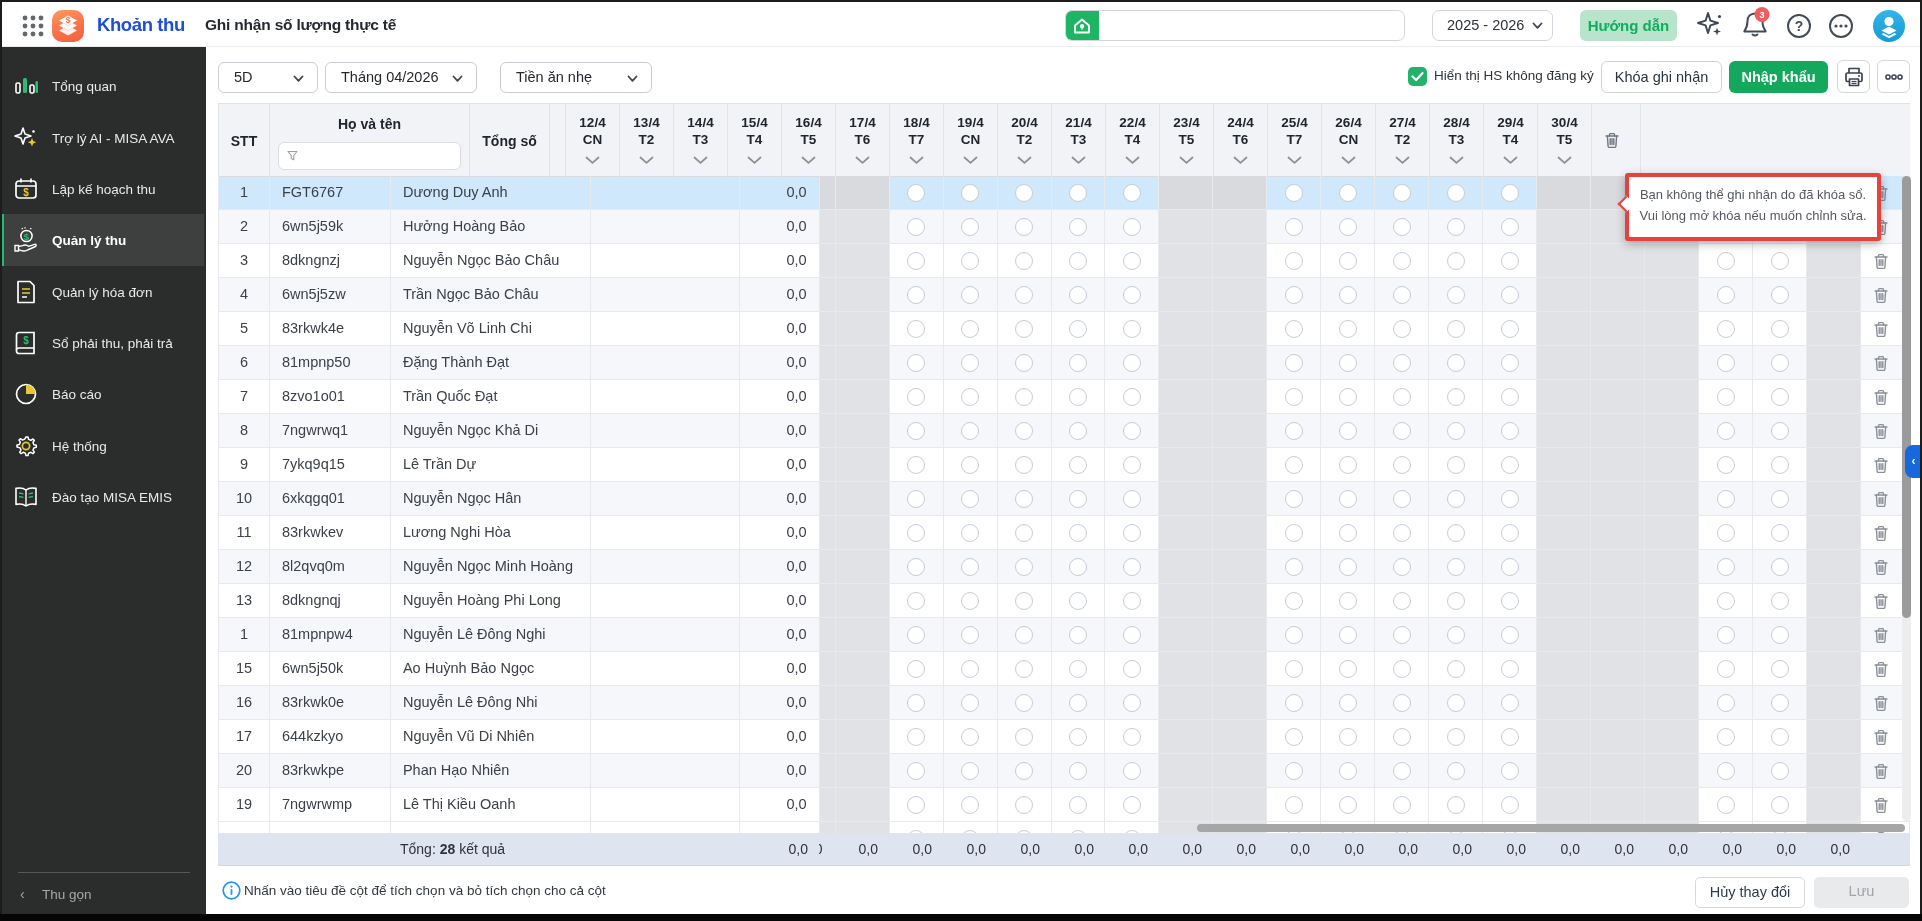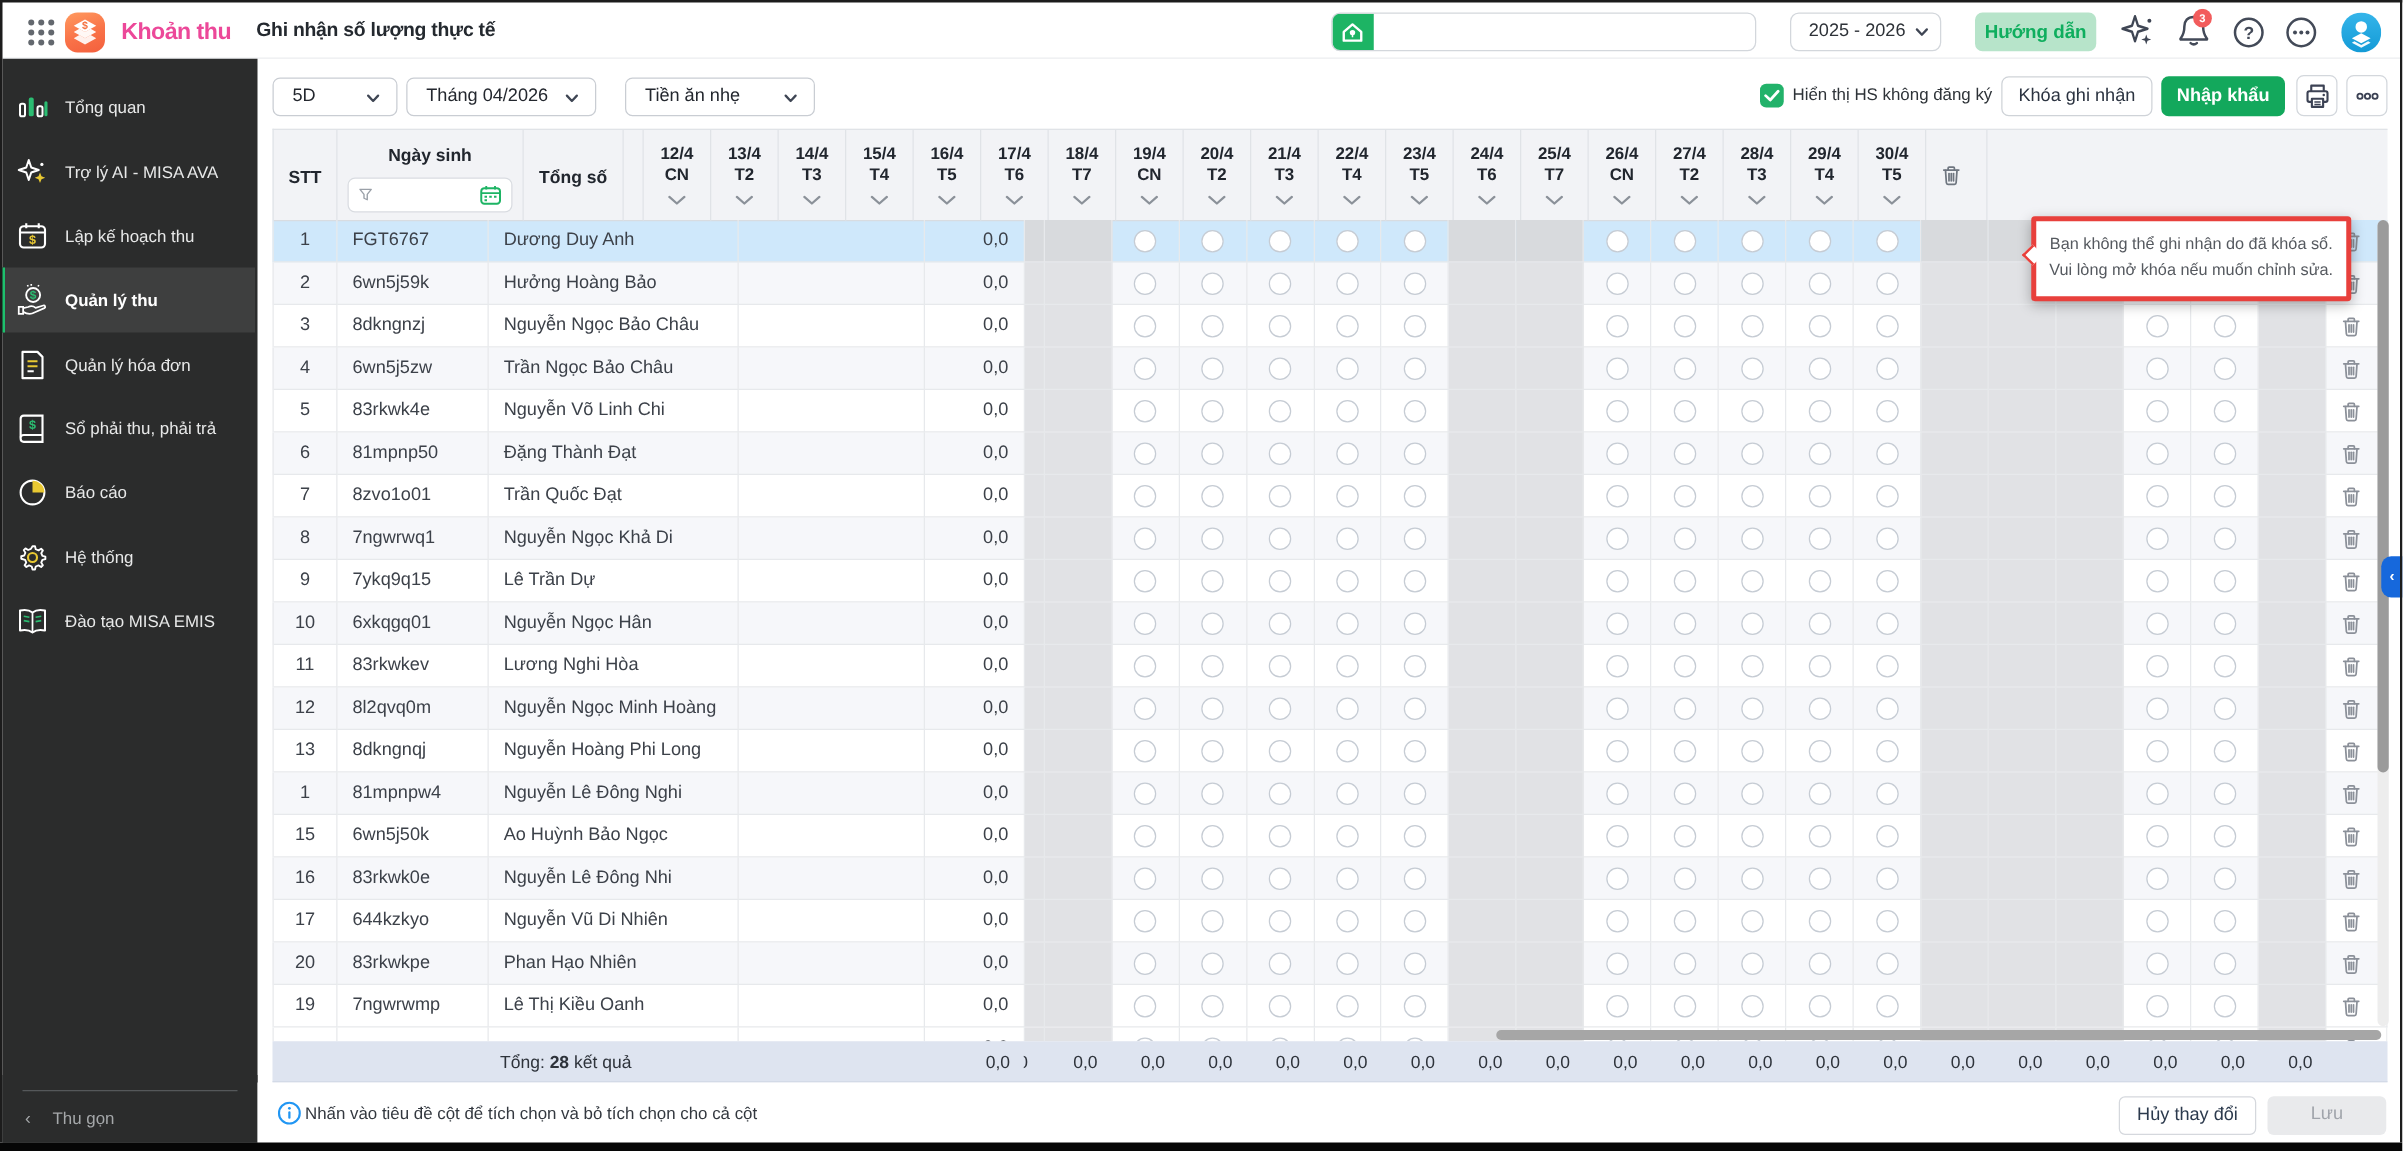--- a/index.html
+++ b/index.html
@@ -4,21 +4,21 @@
 svg{display:block}
 html,body{width:1922px;height:921px;overflow:hidden;font-family:"Liberation Sans",sans-serif;background:#fff;position:relative}
 .abs{position:absolute}
 
 #f-top{left:0;top:0;width:1922px;height:2px;background:#1c1c1c}
 #f-bot{left:0;top:914px;width:1922px;height:7px;background:#060606}
 #f-left{left:0;top:0;width:2px;height:914px;background:#1c1c1c}
 #f-right{left:1920px;top:0;width:2px;height:914px;background:#1c1c1c}
 
 #topbar{left:2px;top:2px;width:1918px;height:45px;background:#fff;border-bottom:1px solid #ebedef}
-.tb-title{font-size:18.5px;font-weight:bold;color:#ec4899;letter-spacing:-0.4px}
+.tb-title{font-size:18.5px;font-weight:bold;color:#1d4ed8;letter-spacing:-0.4px}
 .tb-sub{font-size:15.5px;font-weight:bold;color:#24292f;letter-spacing:-0.2px}
 .box{border:1px solid #d3d7dc;border-radius:6px;background:#fff}
 
 #sidebar{left:2px;top:47px;width:204px;height:867px;background:#2b2c2c}
 .sb-item{position:absolute;left:0;width:204px;height:52px}
 .sb-item .txt{position:absolute;left:52px;top:50%;transform:translateY(-50%);color:#e8e9e9;font-size:13.5px}
 .sb-item .ic{position:absolute;left:13px;top:50%;transform:translateY(-50%);width:26px;height:26px}
 .sb-sel{background:#3e3f3f}
 .sb-sel .bar{position:absolute;left:0;top:0;width:4px;height:52px;background:#1ec06d}
 .sb-sel .txt{font-weight:bold;color:#fff}
@@ -300,38 +300,26 @@
         <circle cx="12" cy="12" r="2.1" fill="none" stroke="#3c4254" stroke-width="1.5"></circle>
         <circle cx="18" cy="12" r="2.1" fill="none" stroke="#3c4254" stroke-width="1.5"></circle>
       </svg>
     </div>
   </div>
 <div id="tbl" class="abs">
 <div class="hrow">
 <div class="hcell" style="width:51px">
         <div class="hlab abs" style="left:0;right:0;top:29px">STT</div>
       </div>
-<div class="hcell" style="width:149px">
-        <div class="hlab abs" style="left:0;right:0;top:12px">Ngày sinh</div>
+<div class="hcell" style="width:200px">
+        <div class="hlab abs" style="left:0;right:0;top:12px">Họ và tên</div>
         <div class="hfilter">
           <div class="funnel">
             <svg width="11" height="11" viewBox="0 0 11 11">
               <path d="M1 1.5 H10 L6.8 5.5 V9.8 L4.2 8.6 V5.5 Z" fill="none" stroke="#9aa0a8" stroke-width="1.1" stroke-linejoin="round"></path>
-            </svg>
-          </div>
-          <div class="abs" style="right:8px;top:5px">
-            <svg width="17" height="16" viewBox="0 0 17 16">
-              <rect x="1" y="2.5" width="15" height="12.5" rx="2.5" fill="none" stroke="#1db464" stroke-width="1.6"></rect>
-              <line x1="1" y1="6.5" x2="16" y2="6.5" stroke="#1db464" stroke-width="1.4"></line>
-              <line x1="5" y1="0.8" x2="5" y2="3.6" stroke="#1db464" stroke-width="1.5"></line>
-              <line x1="12" y1="0.8" x2="12" y2="3.6" stroke="#1db464" stroke-width="1.5"></line>
-              <rect x="3.6" y="8.6" width="2" height="1.6" fill="#1db464"></rect>
-              <rect x="7.4" y="8.6" width="2" height="1.6" fill="#1db464"></rect>
-              <rect x="11.2" y="8.6" width="2" height="1.6" fill="#1db464"></rect>
-              <rect x="3.6" y="11.4" width="2" height="1.6" fill="#1db464"></rect>
             </svg>
           </div>
         </div>
       </div>
 <div class="hcell" style="width:80px">
         <div class="hlab abs" style="left:0;right:0;top:29px">Tổng số</div>
       </div>
 <div class="hcell" style="width:16px"></div>
 <div class="hcell" style="width:54px">
         <div class="dh1">12/4</div>

